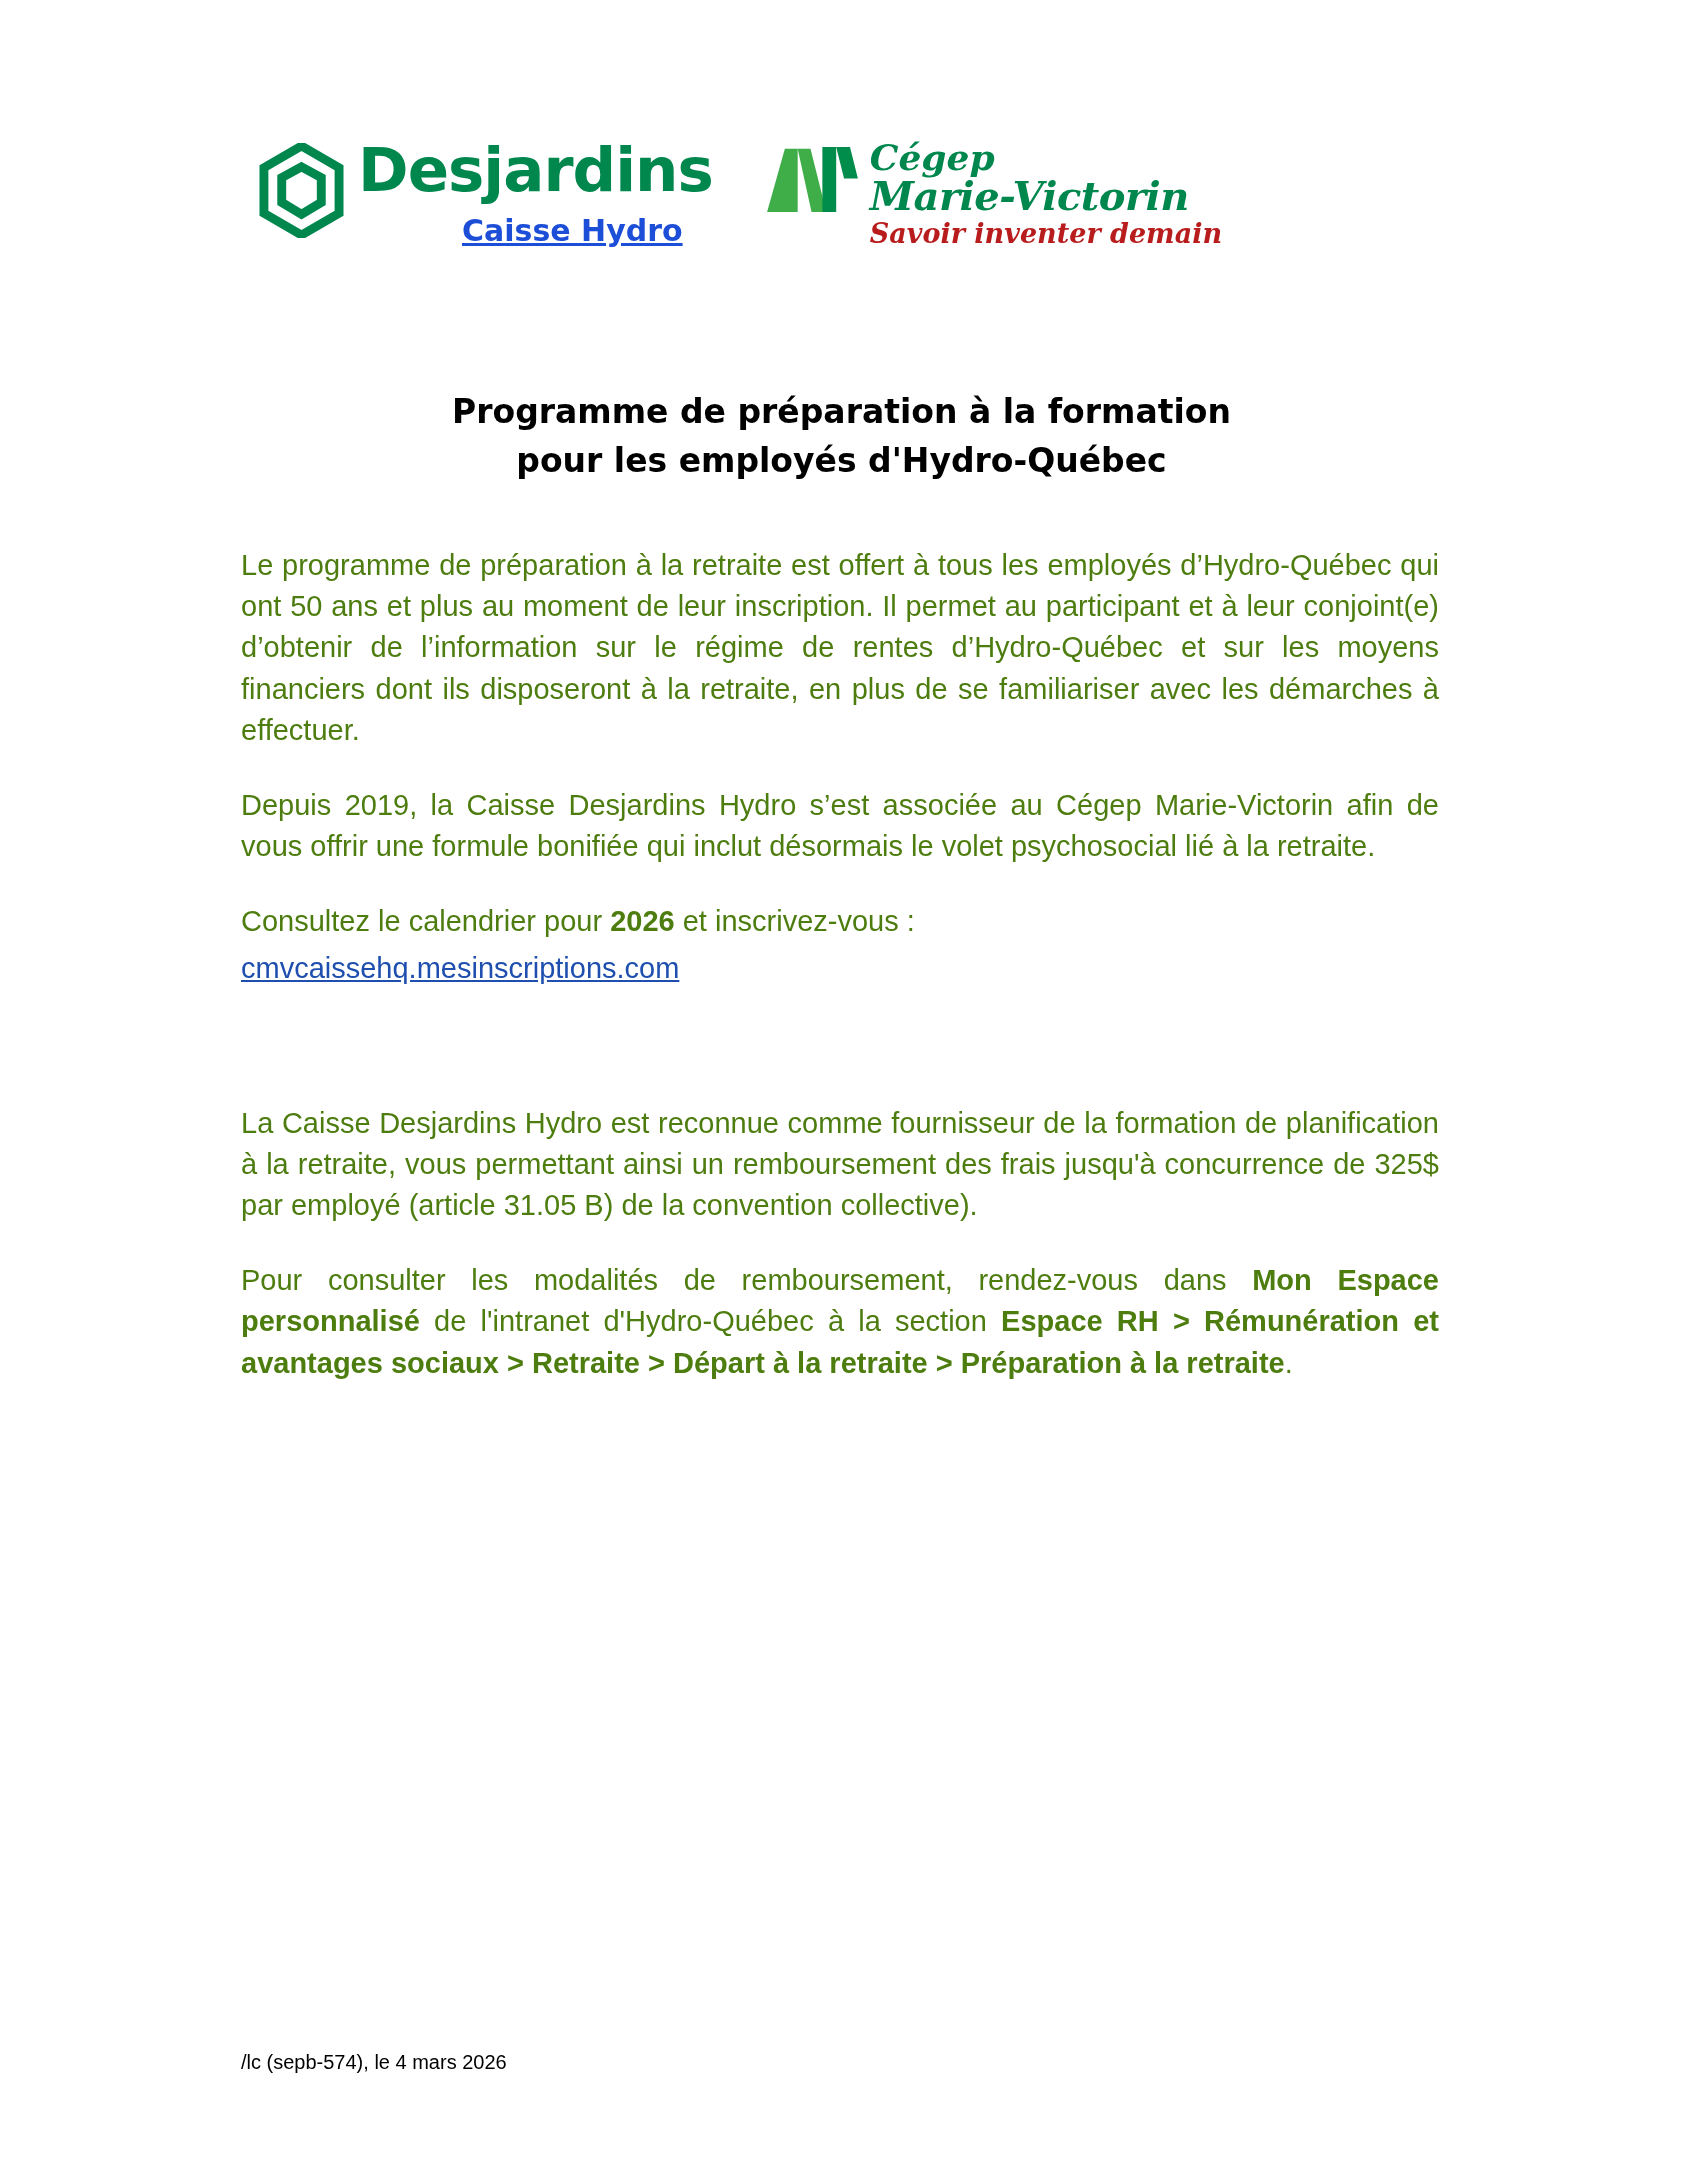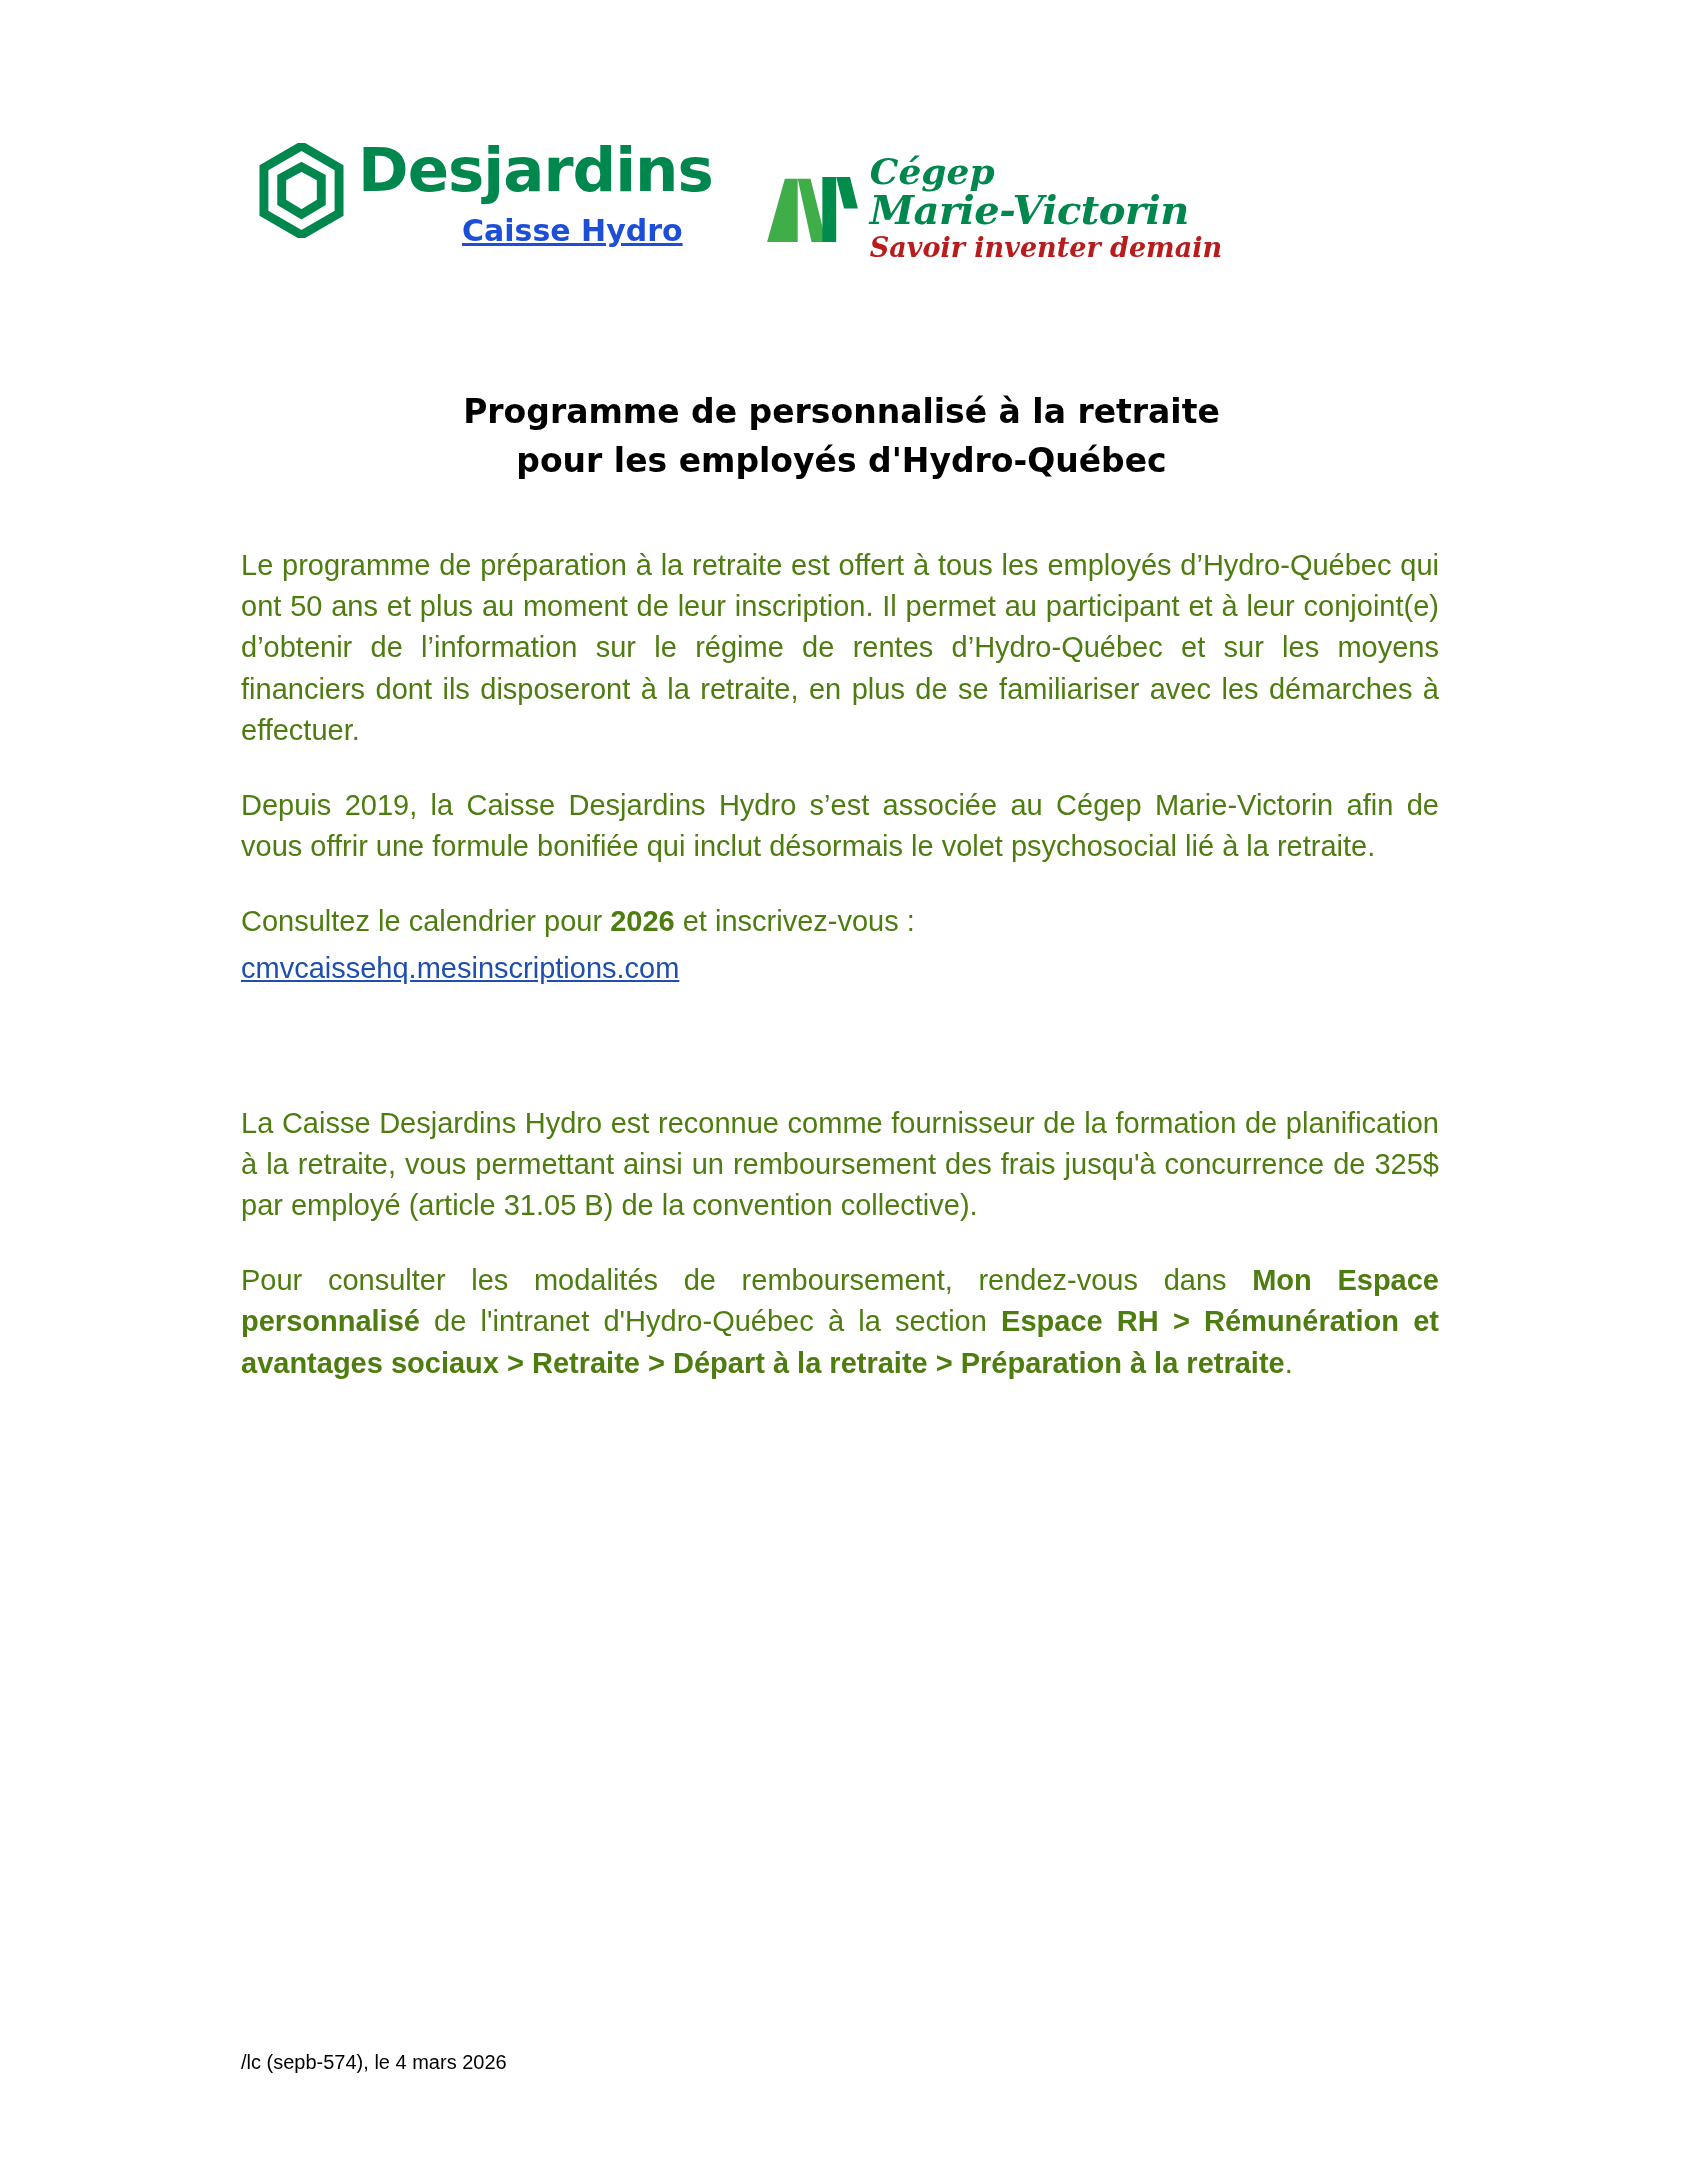--- a/index.html
+++ b/index.html
@@ -58,22 +58,21 @@
     font-family: "DejaVu Sans", sans-serif;
     font-weight: bold;
     font-size: 30px;
     color: #1d4ed8;
     margin-top: 16px;
     margin-left: 104px;
     text-decoration: underline;
   }
   .cegep-logo {
     display: flex;
-    align-items: center;
-    margin-top: 14px;
+    align-items: flex-start;
     margin-left: 22px;
   }
   .cegep-mark {
     width: 95px;
     height: 77px;
     flex: none;
     margin-right: 10px;
   }
   .cegep-text {
     display: flex;
@@ -195,21 +194,21 @@
       <div class="cegep-text">
         <span class="cegep-line1">Cégep</span>
         <span class="cegep-line2">Marie-Victorin</span>
         <span class="cegep-line3">Savoir inventer demain</span>
       </div>
     </div>
 
   </div>
 
   <div class="title-block">
-    <div class="title-line">Programme de personnalisé à la retraite</div>
+    <div class="title-line">Programme de préparation à la formation</div>
     <div class="title-line">pour les employés d'Hydro-Québec</div>
   </div>
 
   <div class="body-block">
 
     <p class="para">Le programme de préparation à la retraite est offert à tous les employés d’Hydro-Québec qui ont 50 ans et plus au moment de leur inscription. Il permet au participant et à leur conjoint(e) d’obtenir de l’information sur le régime de rentes d’Hydro-Québec et sur les moyens financiers dont ils disposeront à la retraite, en plus de se familiariser avec les démarches à effectuer.</p>
 
     <p class="para">Depuis 2019, la Caisse Desjardins Hydro s’est associée au Cégep Marie-Victorin afin de vous offrir une formule bonifiée qui inclut désormais le volet psychosocial lié à la retraite.</p>
 
 

